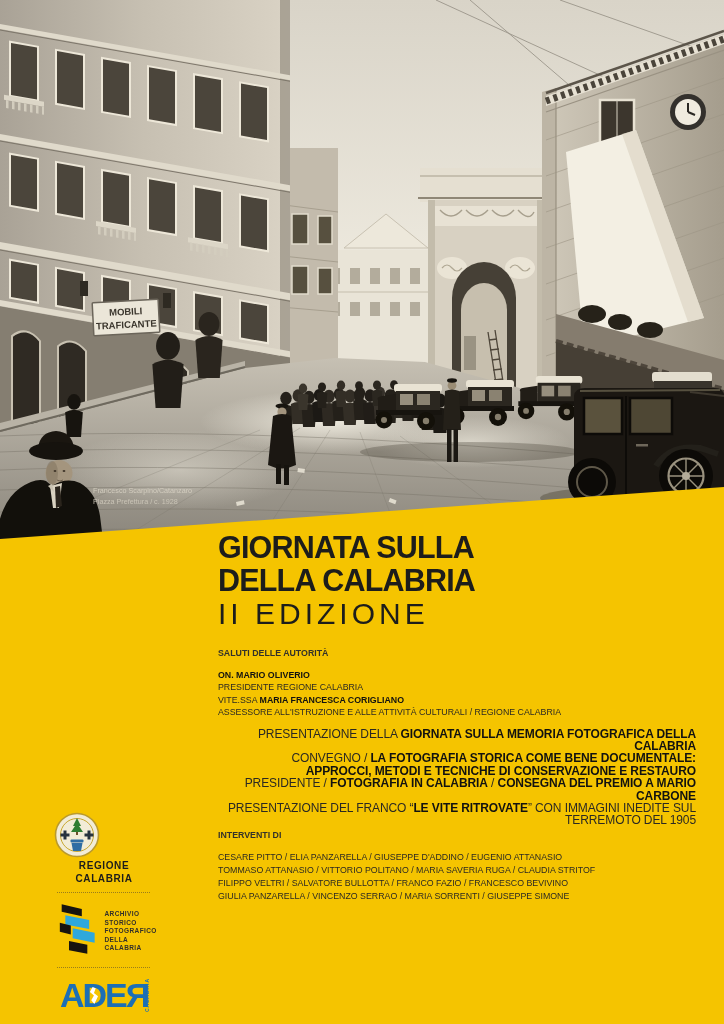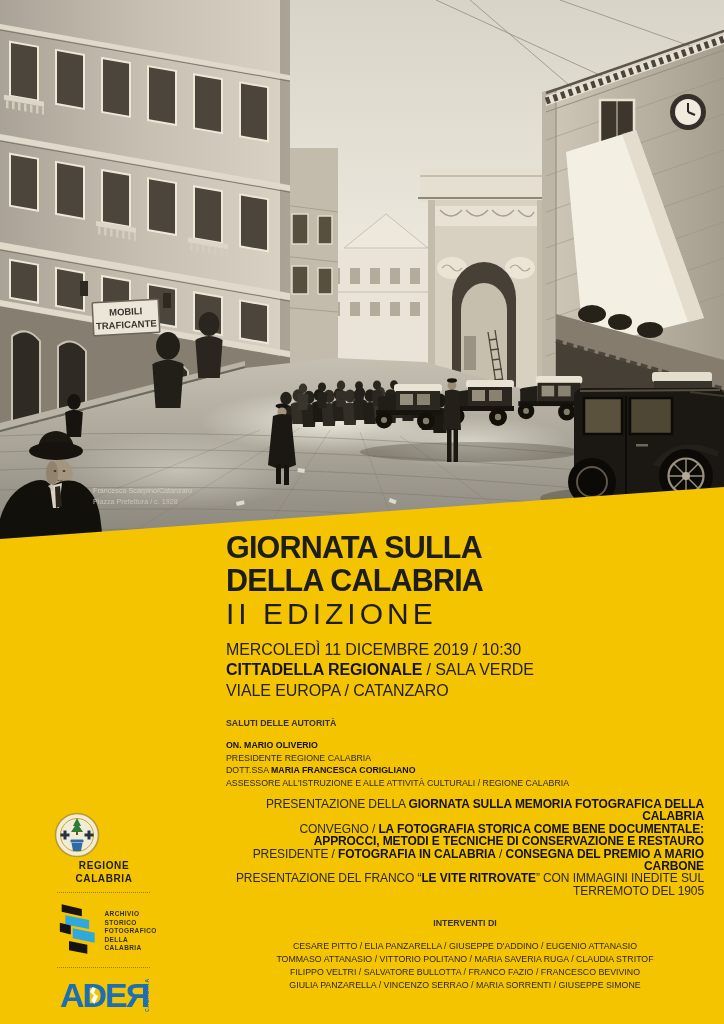--- a/index.html
+++ b/index.html
@@ -10,32 +10,32 @@
   }
   .photo-area{position:absolute;left:0;top:0;width:724px;height:540px;}
   svg{display:block;font-family:"Liberation Sans",sans-serif;}
 
   
   .panel{
     position:absolute;left:0;top:487px;width:724px;height:537px;
     background:var(--accent-yellow,#F5C400);
     clip-path:polygon(0 52px,100% 0,100% 100%,0 100%);
   }
-  .content{position:absolute;left:226px;top:44px;width:478px;color:var(--ink,#1D1D1B);}
+  .content{position:absolute;left:218px;top:44px;width:478px;color:var(--ink,#1D1D1B);}
   .title{margin:0;font-size:30.5px;line-height:32.5px;font-weight:700;letter-spacing:-0.8px;color:#1D1D1B;}
   .title .tl{display:block;}
   .title .edition{font-weight:400;letter-spacing:4px;margin-top:2px;font-size:30px;}
   .when{margin-top:9px;font-size:16px;line-height:20.5px;font-weight:400;letter-spacing:-0.1px;color:#23211c;}
   .when b{font-weight:700;color:#141412;}
   .small{font-size:8.8px;line-height:12.4px;color:#2b2922;letter-spacing:0;}
   .small b{color:#121210;font-weight:700;}
   .sec-label{margin-bottom:10px;color:#33312a;font-weight:bold;}
   .saluti{margin-top:16px;}
   .program{margin-top:9px;font-size:12px;letter-spacing:-0.1px;text-align:right;}
-  .speakers{margin-top:20px;text-align:center;}
+  .speakers{margin-top:2px;}
   .speakers .names{margin-top:6px;line-height:13px;}
 
   .logos{position:absolute;left:54px;top:325px;width:108px;color:var(--ink,#1D1D1B);}
   .regione{width:100px;text-align:center;}
   .regione .lbl{font-size:10px;font-weight:700;line-height:9.5px;letter-spacing:.6px;margin-top:3px;}
   .dotted{border:0;border-top:1.5px dotted #9a7d1a;margin:9px 0 9px 3px;width:93px;}
   .archivio{display:flex;gap:8px;align-items:flex-start;margin-left:4px;}
   .archivio .lbl{font-size:6.5px;font-weight:700;line-height:8.5px;letter-spacing:.4px;color:#33302a;margin-top:8px;}
   .ader{position:relative;margin-left:6px;margin-top:4px;height:44px;}
   .ader .word{font-size:34px;line-height:36px;font-weight:700;color:var(--ader-blue,#1C6FB5);letter-spacing:-2px;}
@@ -421,34 +421,29 @@
   </div>
 
   <section class="panel">
     <div class="content">
       <h1 class="title">
         <span class="tl">GIORNATA SULLA</span>
         <span class="tl">DELLA CALABRIA</span>
         <span class="tl edition">II EDIZIONE</span>
       </h1>
 
-      <div class="when">
-        <div>MERCOLEDÌ 11 DICEMBRE 2019 / 10:30</div>
-        <div><b>CITTADELLA REGIONALE</b><span> / SALA VERDE</span></div>
-        <div>VIALE EUROPA / CATANZARO</div>
-      </div>
 
       <div class="saluti small">
         <div class="sec-label">SALUTI DELLE AUTORITÀ</div>
         <div class="entry">
           <div class="nm"><span></span><b>ON. MARIO OLIVERIO</b></div>
           <div class="rl">PRESIDENTE REGIONE CALABRIA</div>
         </div>
         <div class="entry">
-          <div class="nm"><span>DOTT.SSA </span><b>MARIA FRANCESCA CORIGLIANO</b></div>
+          <div class="nm"><span>VITE.SSA </span><b>MARIA FRANCESCA CORIGLIANO</b></div>
           <div class="rl">ASSESSORE ALL'ISTRUZIONE E ALLE ATTIVITÀ CULTURALI / REGIONE CALABRIA</div>
         </div>
       </div>
 
       <div class="program small">
         <div class="pline"><span>PRESENTAZIONE DELLA </span><b>GIORNATA SULLA MEMORIA FOTOGRAFICA DELLA CALABRIA</b><span></span><b></b><span></span></div>
         <div class="pline"><span>CONVEGNO / </span><b>LA FOTOGRAFIA STORICA COME BENE DOCUMENTALE:</b><span></span><b></b><span></span></div>
         <div class="pline"><span></span><b>APPROCCI, METODI E TECNICHE DI CONSERVAZIONE E RESTAURO</b><span></span><b></b><span></span></div>
         <div class="pline"><span>PRESIDENTE / </span><b>FOTOGRAFIA IN CALABRIA</b><span> / </span><b>CONSEGNA DEL PREMIO A MARIO CARBONE</b><span></span></div>
         <div class="pline"><span>PRESENTAZIONE DEL FRANCO “</span><b>LE VITE RITROVATE</b><span></span><b></b><span>” CON IMMAGINI INEDITE SUL TERREMOTO DEL 1905</span></div>

